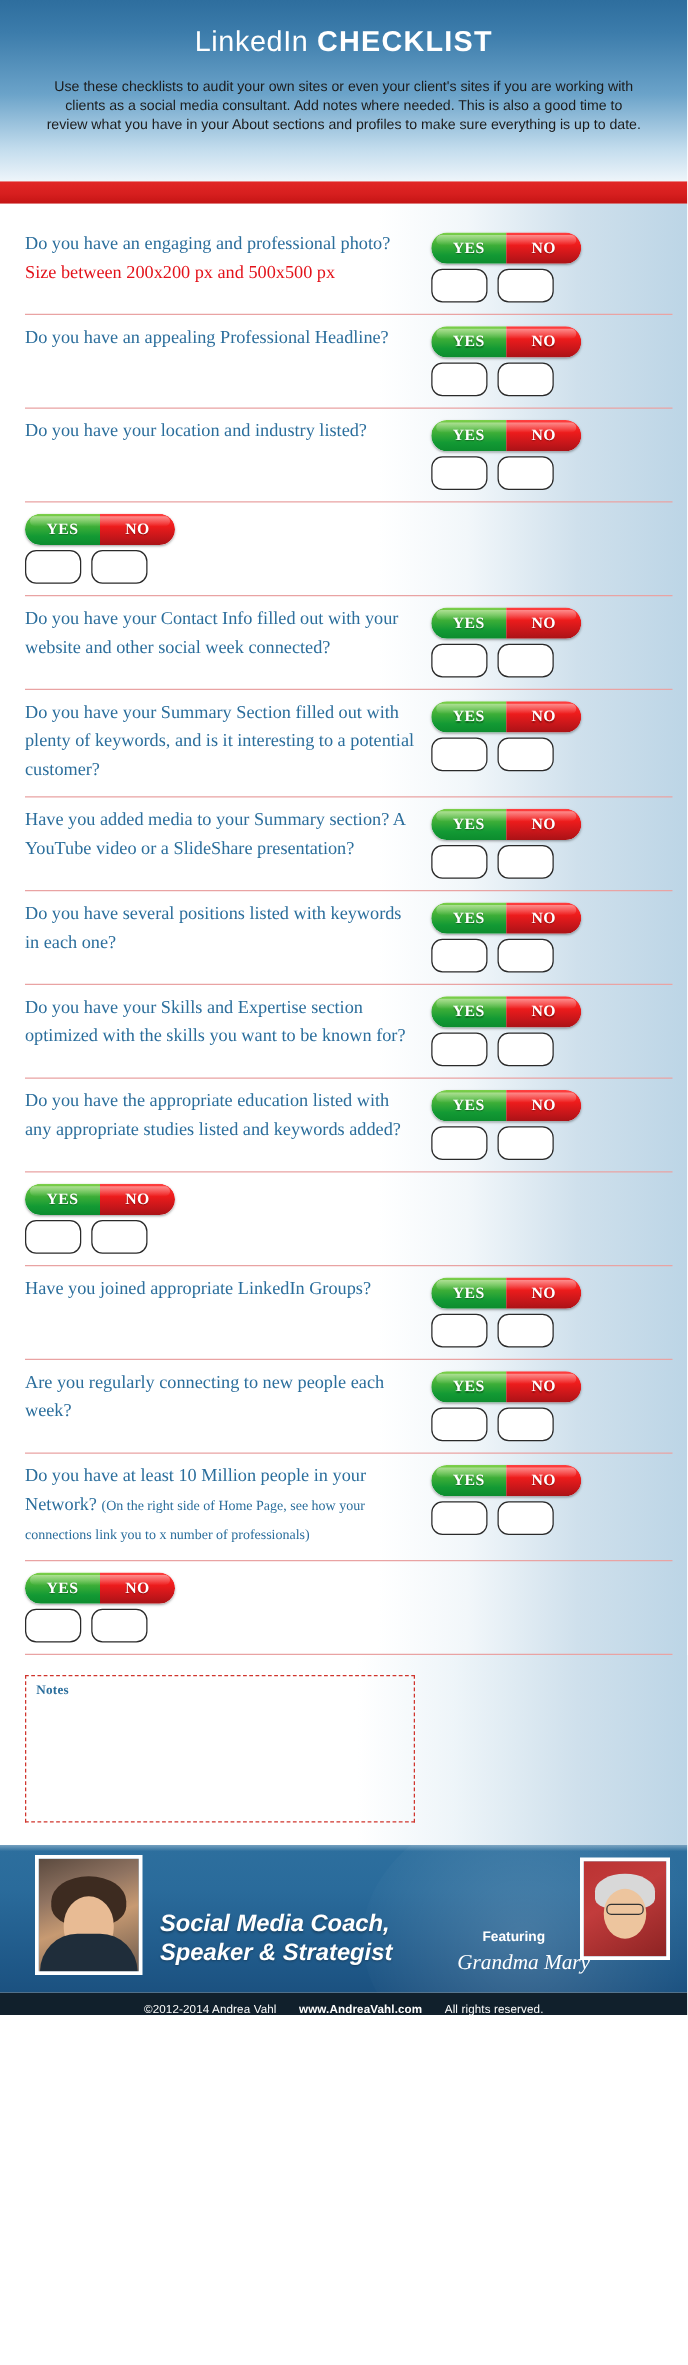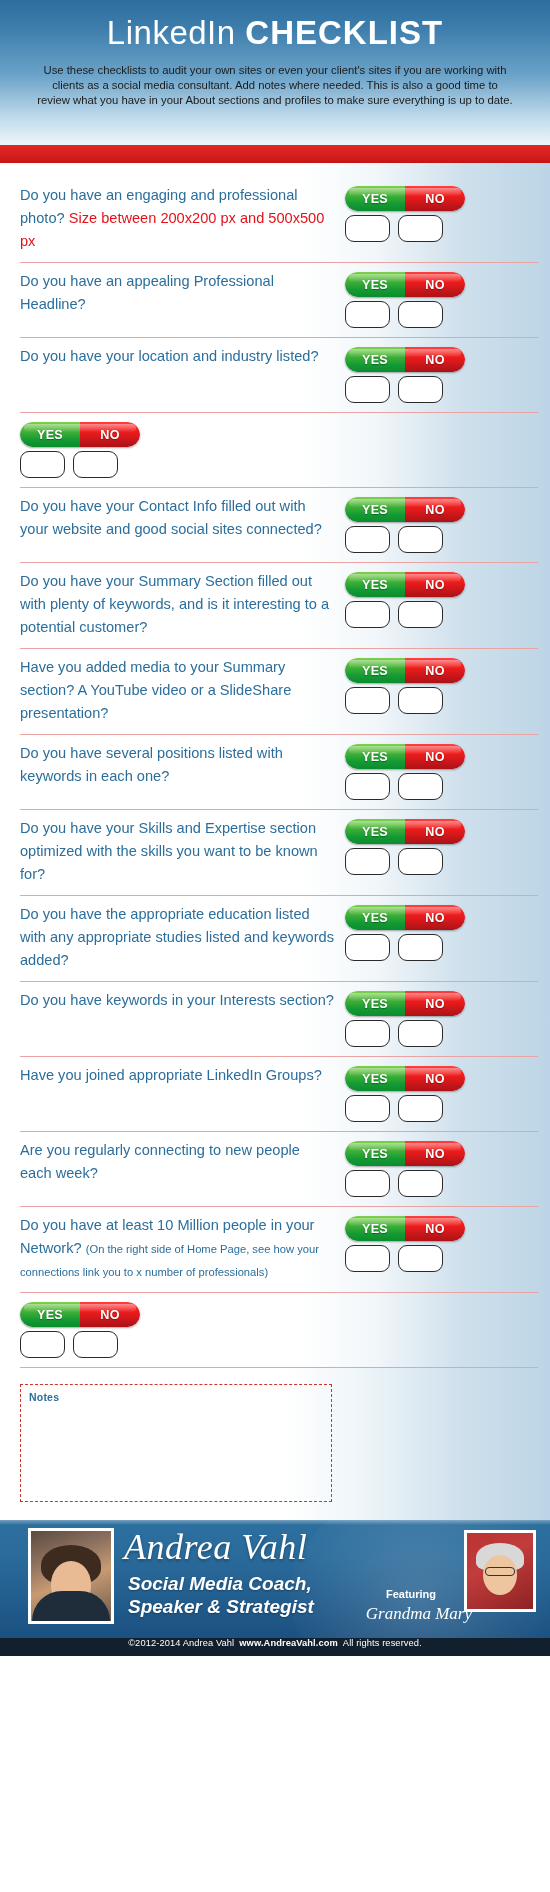--- a/index.html
+++ b/index.html
@@ -19,21 +19,21 @@
 
   
   .header {
     position: relative;
     height: 145px;
     background: linear-gradient(to bottom, #2e6e9e 0%, #3c7cab 18%, #6ba3c9 52%, #c2dced 82%, #eef5fa 100%);
     padding: 8px 20px 0 20px;
     text-align: center;
   }
   .header-title {
-    font-size: 33px;
+    font-size: 23px;
     color: #ffffff;
     letter-spacing: 0.5px;
     line-height: 42px;
     white-space: nowrap;
     padding-top: 4px;
   }
   .header-title .thin { font-weight: 300; }
   .header-title .bold { font-weight: bold; letter-spacing: 1px; }
   .header-sub {
     margin-top: 9px;
@@ -47,20 +47,21 @@
   .redbar {
     height: 18px;
     background: linear-gradient(to bottom, #e22626 0%, #d71f1f 55%, #c41414 100%);
   }
 
   
   .body-wrap {
     position: relative;
     background: linear-gradient(to right, #ffffff 0%, #ffffff 55%, #f2f7fa 68%, #cfe0ec 84%, #bcd5e6 100%);
     padding: 0 0 0 0;
+    font-family: Liberation Serif, serif;
   }
   .items {
     position: relative;
     padding: 14px 12px 0 20px;
   }
   .item {
     position: relative;
     display: flex;
     align-items: flex-start;
     border-bottom: 1.4px solid #e9a3a3;
@@ -282,23 +283,23 @@
     border-radius: 4px;
   }
 
   
   .copy {
     height: 18px;
     background: #11202c;
     color: #ffffff;
     font-size: 9.3px;
     display: flex;
-    align-items: flex-start;
+    align-items: flex-end;
     justify-content: center;
-    gap: 5px;
+    gap: 18px;
     letter-spacing: 0.1px;
   }
   .copy a, .copy .link { color: #ffffff; font-weight: bold; text-decoration: none; }
 </style>
 </head>
 <body>
 
 <div class="page">
 
   <div class="header">
@@ -358,21 +359,21 @@
               <div class="half yes">YES</div>
               <div class="half no">NO</div>
             </div>
             <div class="boxes">
               <div class="chkbox"></div>
               <div class="chkbox"></div>
             </div>
           </div>
         </div>
         <div class="item">
-          <div class="q"><span>Do you have your Contact Info filled out with your website and good social sites connected?</span></div>
+          <div class="q"><span>Do you have your Contact Info filled out with your website and other social week connected?</span></div>
           <div class="toggle-col">
             <div class="pill">
               <div class="half yes">YES</div>
               <div class="half no">NO</div>
             </div>
             <div class="boxes">
               <div class="chkbox"></div>
               <div class="chkbox"></div>
             </div>
           </div>
@@ -436,21 +437,20 @@
               <div class="half yes">YES</div>
               <div class="half no">NO</div>
             </div>
             <div class="boxes">
               <div class="chkbox"></div>
               <div class="chkbox"></div>
             </div>
           </div>
         </div>
         <div class="item">
-          <div class="q"><span>Do you have keywords in your Interests section?</span></div>
           <div class="toggle-col">
             <div class="pill">
               <div class="half yes">YES</div>
               <div class="half no">NO</div>
             </div>
             <div class="boxes">
               <div class="chkbox"></div>
               <div class="chkbox"></div>
             </div>
           </div>
@@ -517,21 +517,20 @@
 
   <div class="footer">
     <div class="footer-swoosh"></div>
 
     <div class="photo-left">
       <div class="hair"></div>
       <div class="face"></div>
       <div class="body"></div>
     </div>
 
-    <div class="footer-name">Andrea Vahl</div>
     <div class="footer-role">
       <div>Social Media Coach,</div>
       <div>Speaker &amp; Strategist</div>
     </div>
 
     <div class="featuring">Featuring</div>
     <div class="grandma-name">Grandma Mary</div>
 
     <div class="photo-right">
       <div class="ghair"></div>

